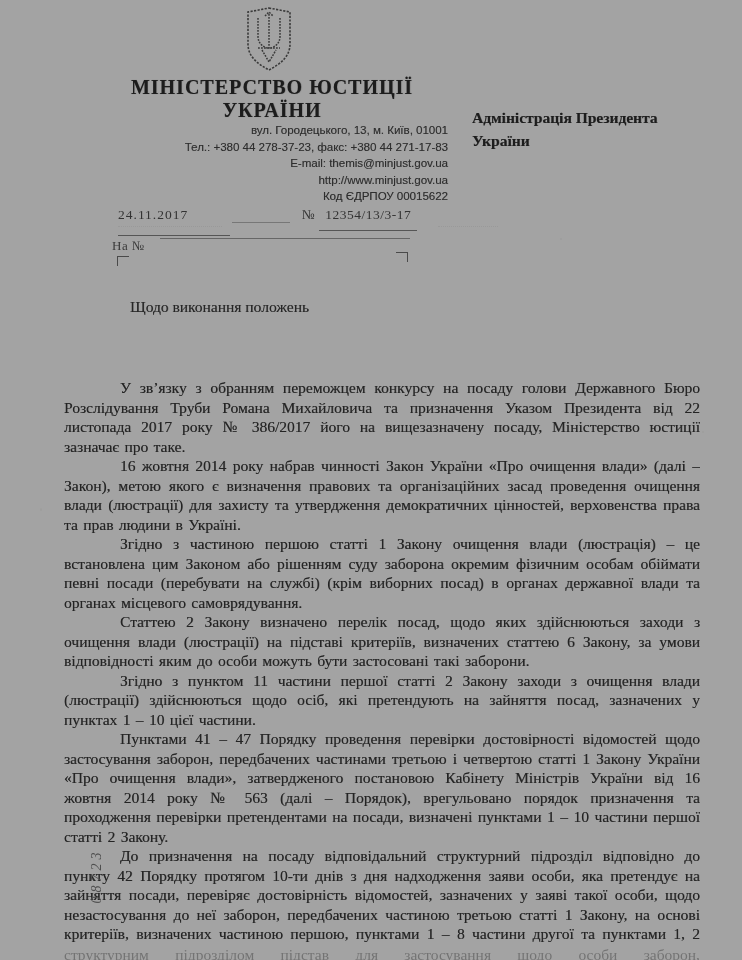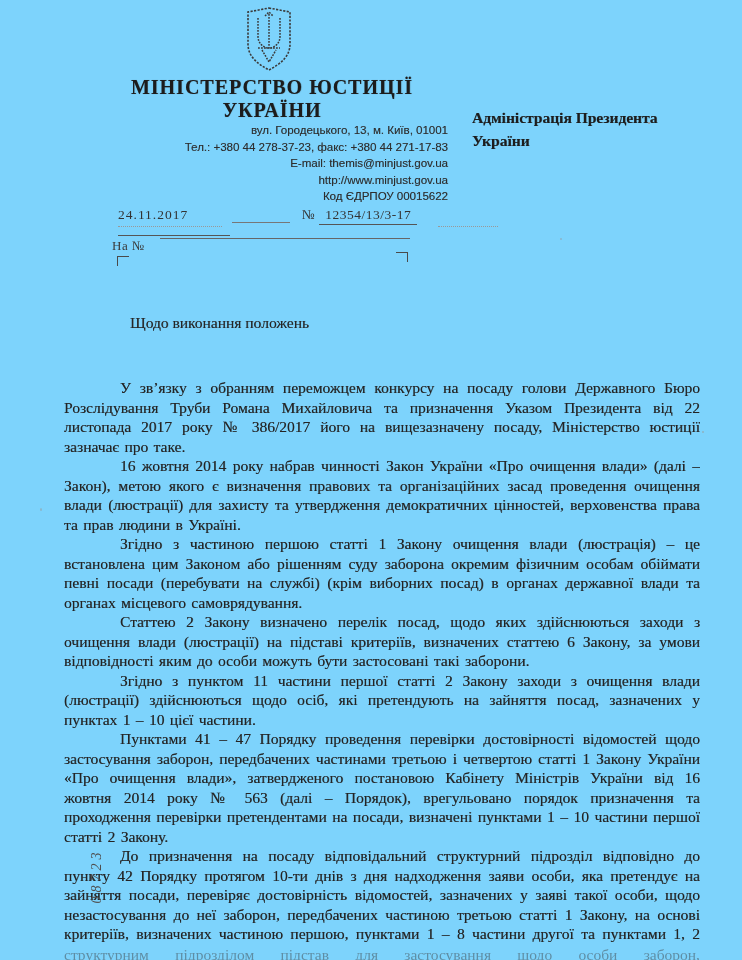--- a/index.html
+++ b/index.html
@@ -1,19 +1,19 @@
 <!DOCTYPE html>
 <html><head>
 <meta charset="utf-8">
 <style>
   html,body{margin:0;padding:0;background:#e8e8e6;}
   .page{
     position:relative;
     width:742px;height:960px;
-    background:#7dd3fc;
+    background:#a3a3a3;
     overflow:hidden;
     font-family:"Liberation Serif","DejaVu Serif",serif;
     color:#262626;
   }
   
   .emblem{position:absolute;left:244px;top:6px;width:50px;height:66px;}
   .org-block{
     position:absolute;left:96px;top:76px;width:352px;
     text-align:center;font-weight:bold;
     font-size:20px;line-height:23px;letter-spacing:1px;
@@ -34,21 +34,21 @@
     font-size:13.5px;color:#333;
     border-bottom:1px solid #555;
     padding-bottom:12px;letter-spacing:1px;
   }
   .ref-date-dots{position:absolute;left:118px;top:226px;width:104px;border-bottom:1px dotted #999;}
   .ref-underline-ext{position:absolute;left:232px;top:222px;width:58px;border-bottom:1px solid #777;}
   .ref-num{
     position:absolute;left:302px;top:207px;
     font-size:13.5px;color:#333;letter-spacing:.5px;
   }
-  .ref-num .val{border-bottom:1px solid #555;padding:0 6px 2px 6px;}
+  .ref-num .val{border-bottom:1px solid #555;padding:0 6px 8px 6px;}
   .ref-num-dots{position:absolute;left:438px;top:226px;width:60px;border-bottom:1px dotted #999;}
   .ref-reply{
     position:absolute;left:112px;top:238px;
     font-size:13px;color:#3a3a3a;letter-spacing:.5px;
   }
   .ref-reply-line{position:absolute;left:160px;top:238px;width:250px;border-bottom:1px solid #666;}
   .corner{position:absolute;width:11px;height:9px;}
   .corner.left{left:117px;top:256px;border-left:1.5px solid #4a4a4a;border-top:1.5px solid #4a4a4a;}
   .corner.right{left:396px;top:252px;border-right:1.5px solid #4a4a4a;border-top:1.5px solid #4a4a4a;}
   
@@ -56,21 +56,20 @@
     position:absolute;left:472px;top:106px;width:240px;
     font-weight:bold;font-size:15.5px;line-height:23px;color:#1d1d1d;
     text-shadow:0.4px 0.4px 0.6px rgba(30,30,30,.45);
   }
   .recipient p{margin:0;}
   
   .subject{
     position:absolute;left:130px;top:294px;width:360px;
     font-size:15.5px;line-height:25px;color:#262626;
     text-shadow:0.3px 0.3px 0.6px rgba(40,40,40,.45);
-    margin-top:16px;
   }
   .subject p{margin:0;}
   
   .body-text{
     position:absolute;left:64px;top:378px;width:636px;height:570px;
     overflow:hidden;
     font-size:15.5px;line-height:19.5px;
     text-align:justify;word-spacing:1.5px;
     color:#242424;
     text-shadow:0.35px 0.35px 0.65px rgba(35,35,35,.5);

